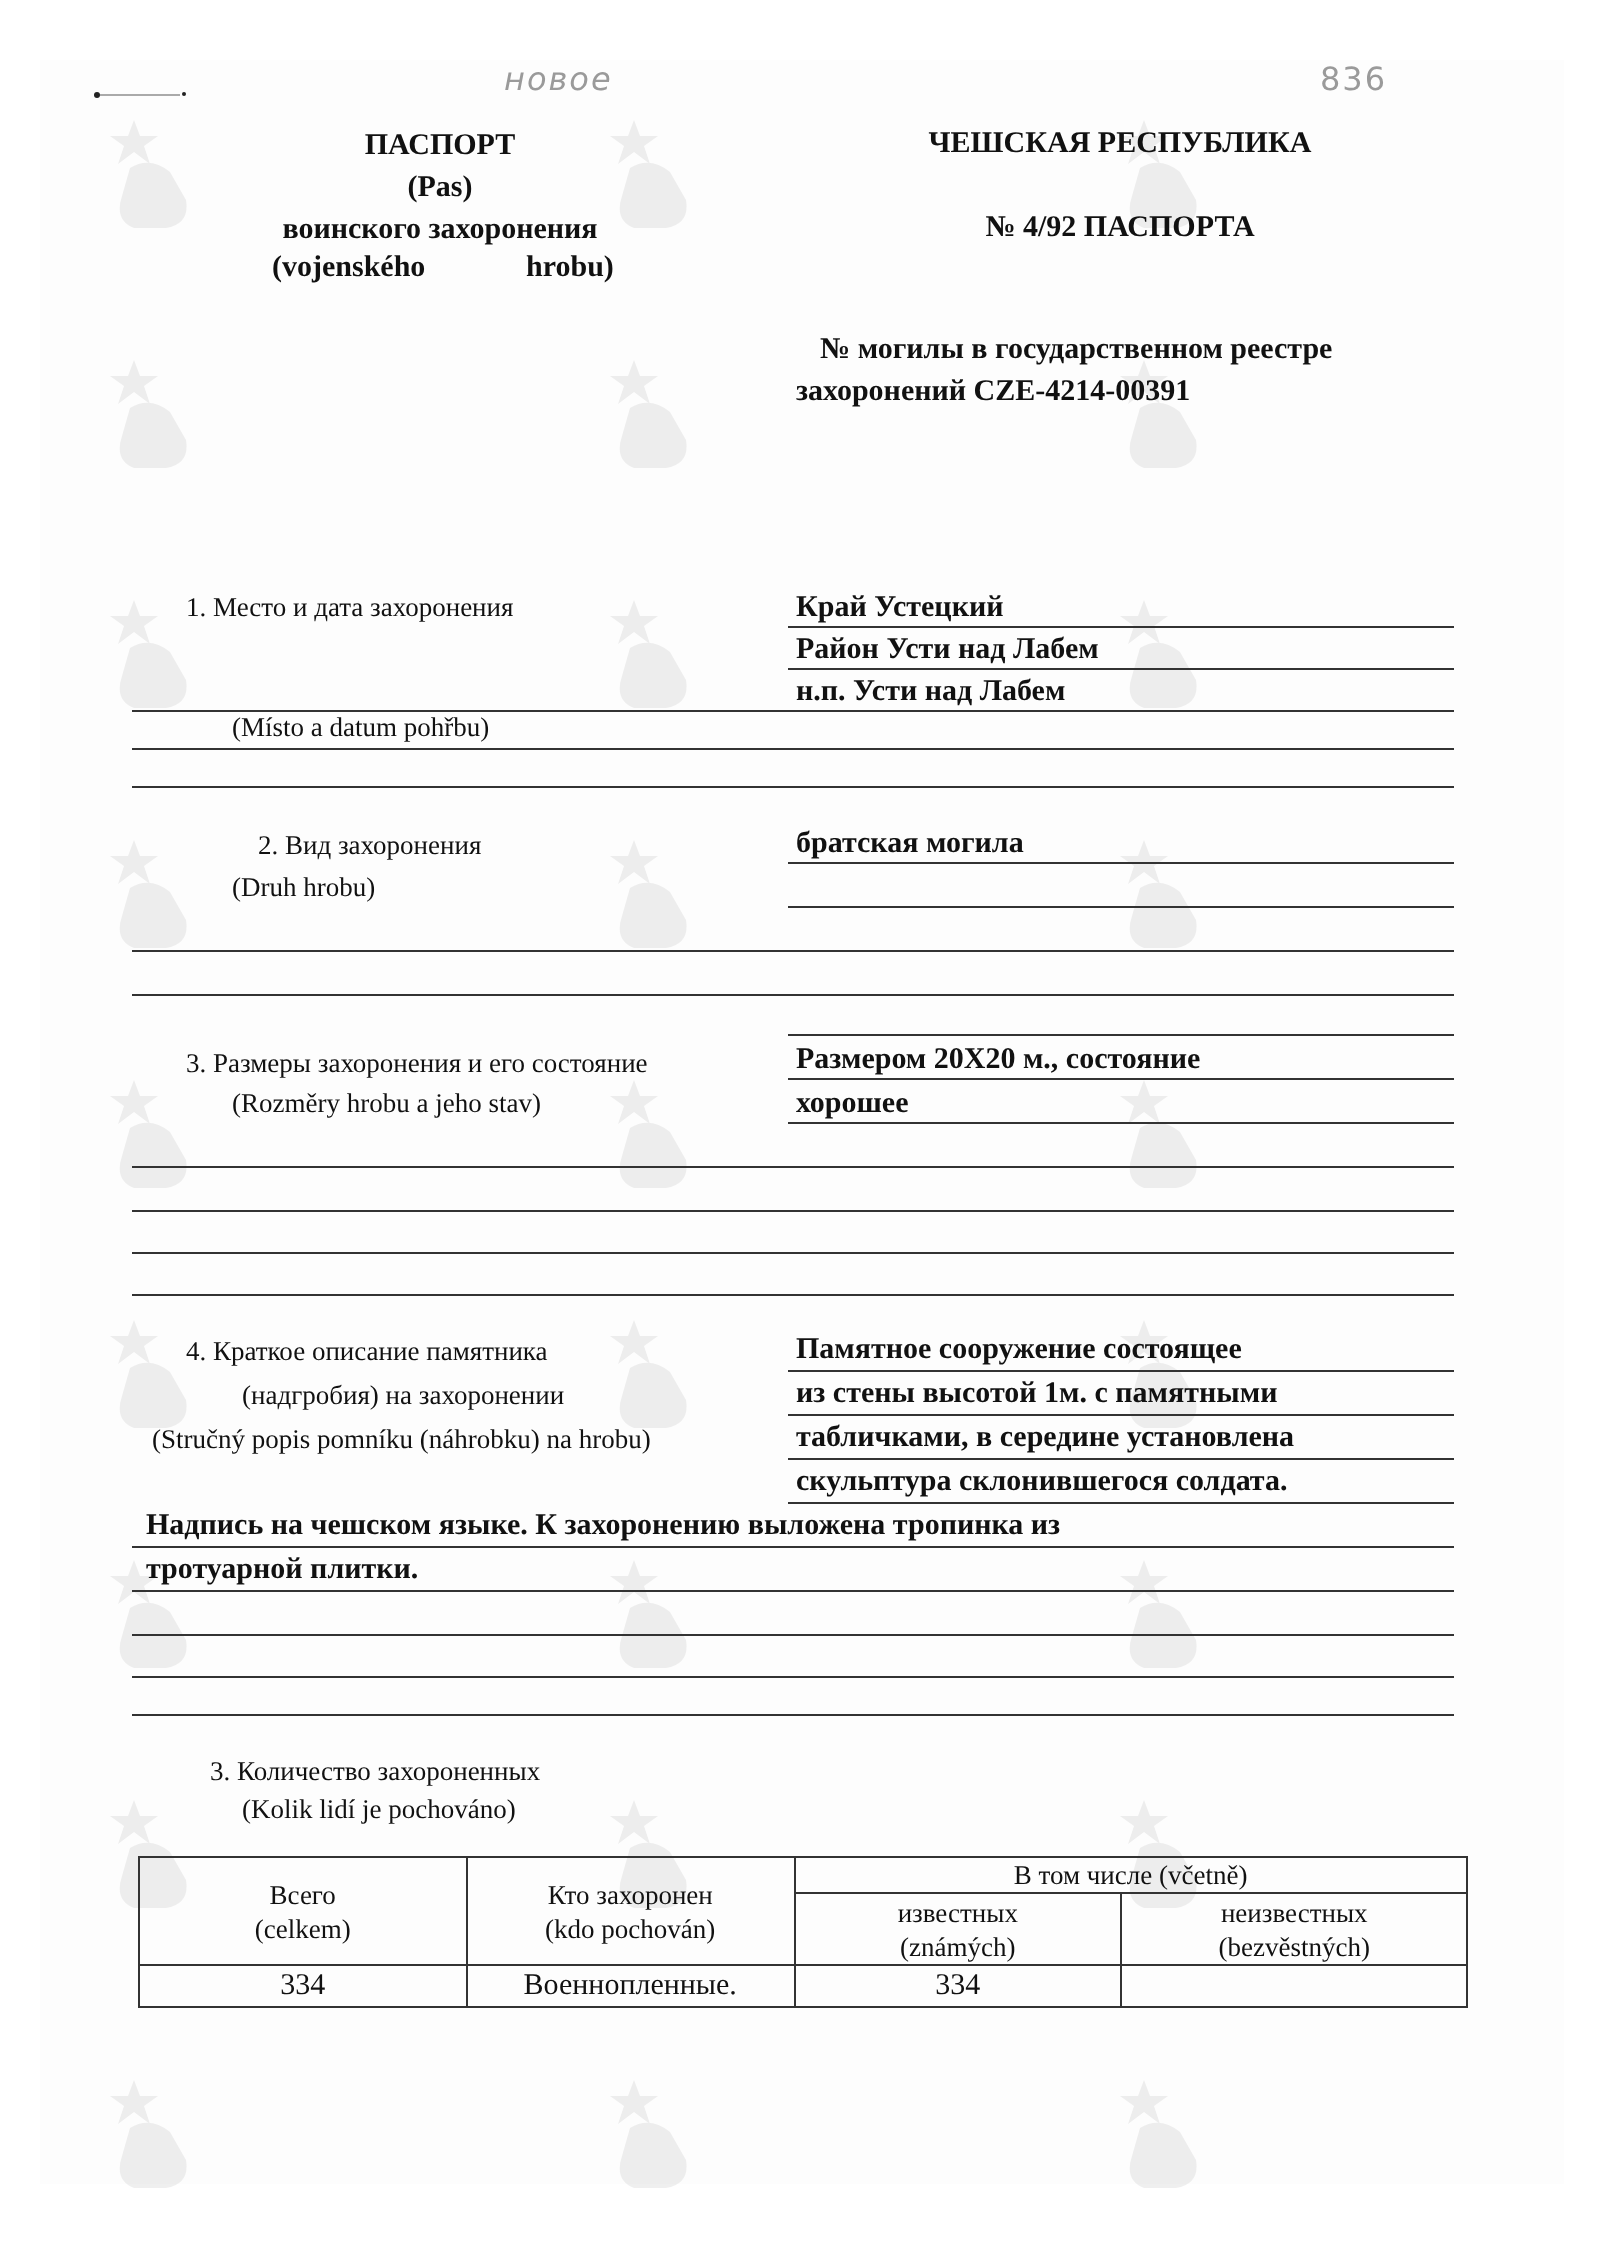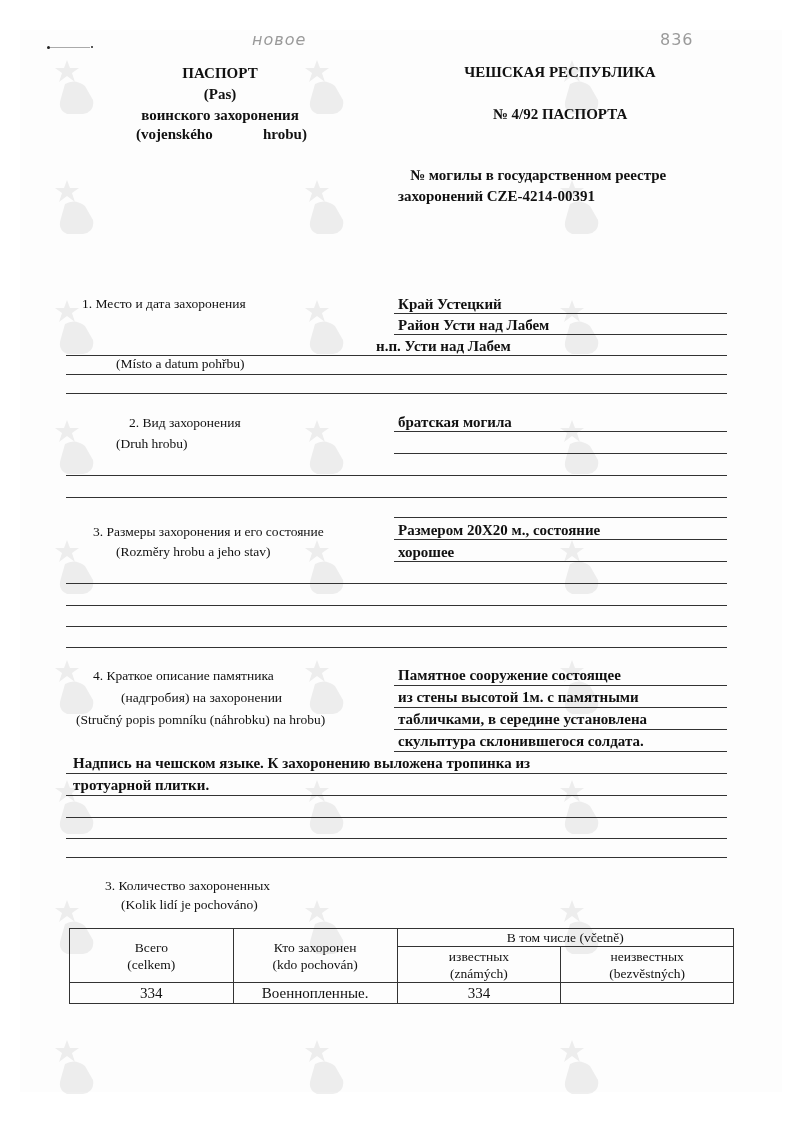--- a/index.html
+++ b/index.html
@@ -155,25 +155,25 @@
 <div class="abs title-bold" style="left:120px;top:86px;width:200px;">(Pas)</div>
 <div class="abs title-bold" style="left:120px;top:107px;width:200px;">воинского  захоронения</div>
 <div class="abs title-bold" style="left:136px;top:126px;">(vojenského</div>
 <div class="abs title-bold" style="left:263px;top:126px;">hrobu)</div>
 
 <div class="abs title-bold" style="left:440px;top:64px;width:240px;">ЧЕШСКАЯ РЕСПУБЛИКА</div>
 <div class="abs title-bold" style="left:440px;top:106px;width:240px;">№ 4/92 ПАСПОРТА</div>
 <div class="abs value" style="left:410px;top:167px;">№  могилы в государственном реестре</div>
 <div class="abs value" style="left:398px;top:188px;">захоронений   CZE-4214-00391</div>
 
-<div class="abs label" style="left:82px;top:296px;text-align:right;">1. Место и дата захоронения</div>
+<div class="abs label" style="left:93px;top:296px;text-align:right;">1. Место и дата захоронения</div>
 <div class="abs label" style="left:116px;top:316px;margin-top:40px;">(Místo a datum pohřbu)</div>
 <div class="abs value" style="left:398px;top:296px;">Край  Устецкий</div>
 <div class="abs value" style="left:398px;top:317px;">Район Усти над Лабем</div>
-<div class="abs value" style="left:376px;top:338px;font-family:Liberation Serif, serif;">н.п. Усти над Лабем</div>
+<div class="abs value" style="left:398px;top:338px;font-family:Liberation Serif, serif;">н.п. Усти над Лабем</div>
 <div class="line" style="left:394px;top:313px;width:333px;"></div>
 <div class="line" style="left:394px;top:334px;width:333px;"></div>
 <div class="line" style="left:66px;top:355px;width:661px;"></div>
 <div class="line" style="left:66px;top:374px;width:661px;"></div>
 <div class="line" style="left:66px;top:393px;width:661px;"></div>
 
 <div class="abs label" style="left:93px;top:415px;margin-left:36px;">2. Вид захоронения</div>
 <div class="abs label" style="left:116px;top:436px;">(Druh hrobu)</div>
 <div class="abs value" style="left:398px;top:414px;">братская могила</div>
 <div class="line" style="left:394px;top:431px;width:333px;"></div>

